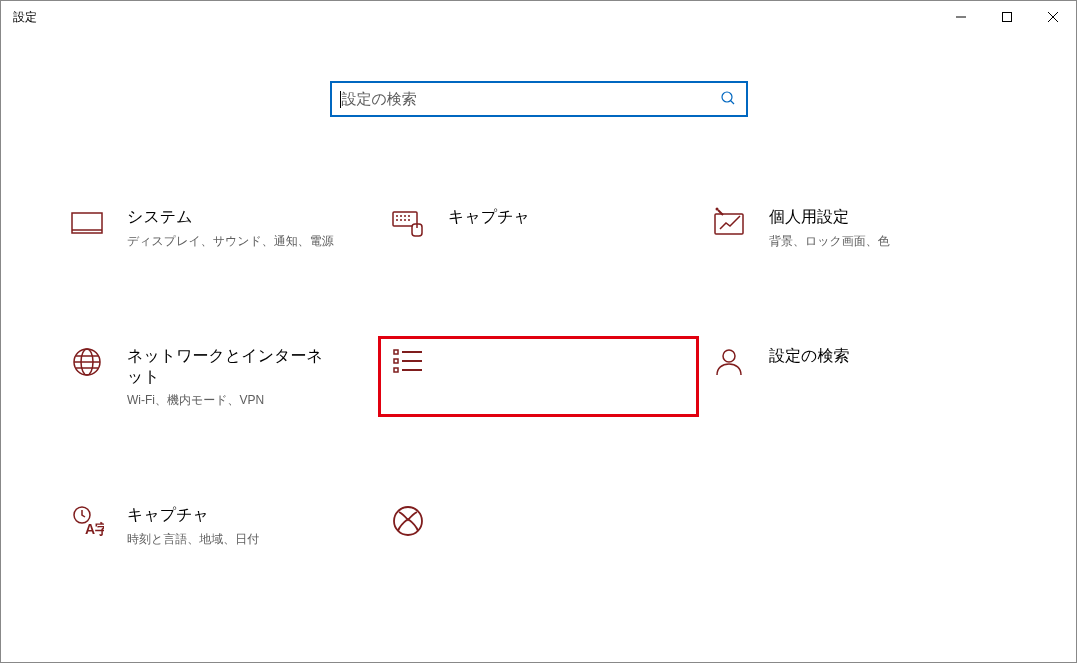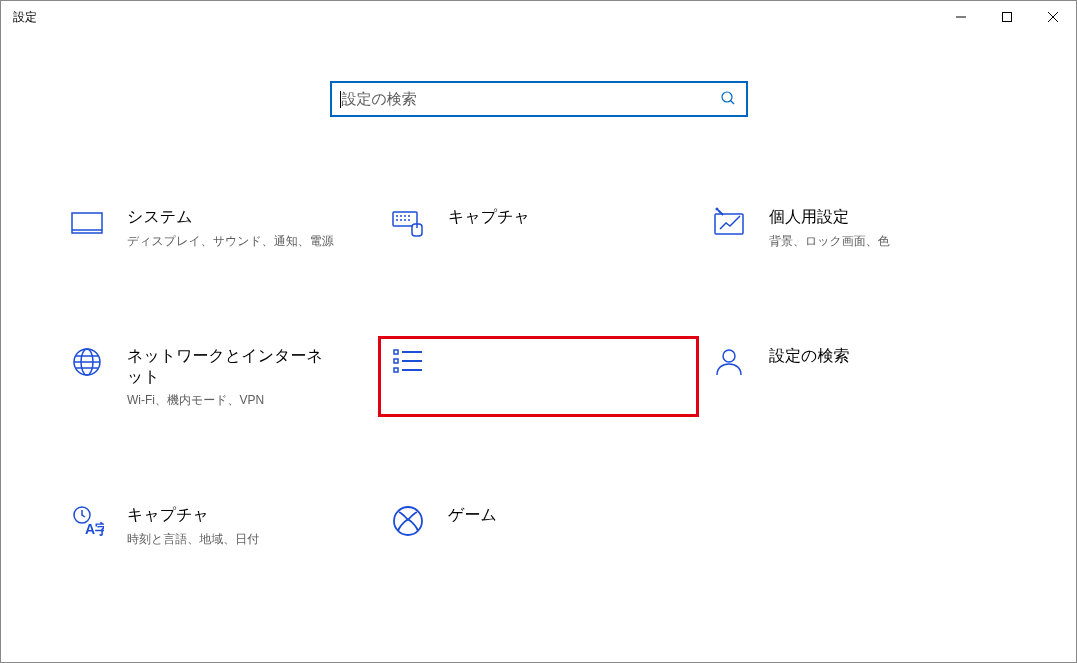--- a/index.html
+++ b/index.html
@@ -88,21 +88,21 @@
   }
   .category.highlighted {
     outline: 3px solid #e1000f;
     outline-offset: -3px;
     padding-bottom: 24px;
   }
   .cat-icon {
     width: 36px;
     height: 36px;
     flex: 0 0 36px;
-    color: #1d4ed8;
+    color: #7f1d1d;
     display: flex;
     align-items: center;
     justify-content: center;
   }
   .cat-icon svg { width: 34px; height: 34px; }
   .cat-text { padding-top: 2px; max-width: 210px; }
   .cat-title {
     font-size: 16px;
     line-height: 1.3;
   }
@@ -249,18 +249,17 @@
     </div>
 
     <div class="category">
       <span class="cat-icon">
         <svg viewBox="0 0 34 34">
             <circle cx="17" cy="17" r="14" fill="none" stroke="currentColor" stroke-width="1.8"></circle>
             <path d="M8 8c4 2 9 8 9 8s5-6 9-8M7 27c2-6 10-12 10-12s8 6 10 12" fill="none" stroke="currentColor" stroke-width="1.8"></path>
           </svg>
       </span>
       <div class="cat-text">
-        <div class="cat-title">ゲーム</div>
       </div>
     </div>
 
   </div>
 </div>
 
 </body></html>

